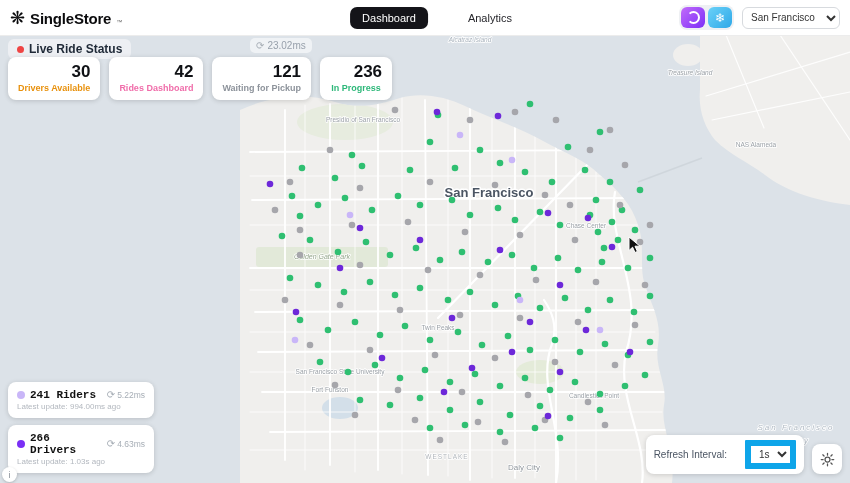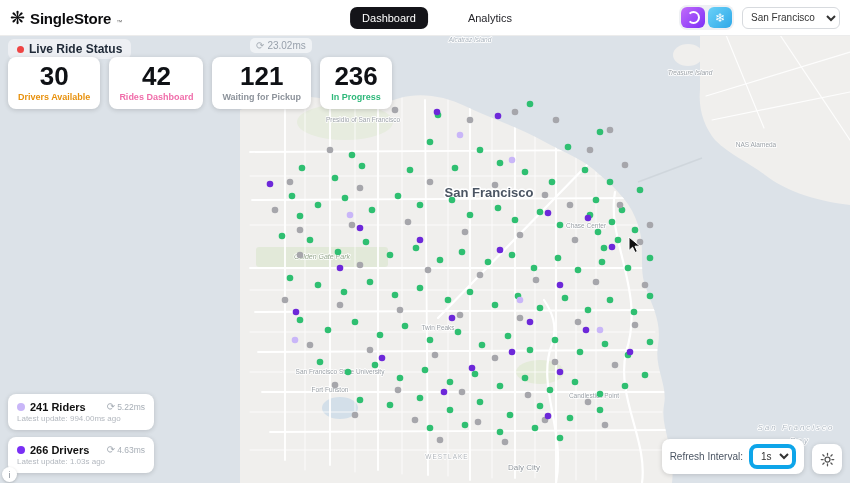--- a/index.html
+++ b/index.html
@@ -30,40 +30,40 @@
                color:#333;width:98px;height:22px;font-family:inherit;}
 
   
   .live-status{position:absolute;top:39px;left:8px;display:flex;align-items:center;gap:5px;font-size:12px;
                font-weight:700;color:#1f2937;background:rgba(240,241,244,.85);padding:3px 9px;border-radius:6px;z-index:10;}
   .red-dot{width:7px;height:7px;border-radius:50%;}
 
   .stats-row{position:absolute;top:57px;left:8px;display:flex;gap:9px;z-index:10;}
   .stat-card{background:#fff;border-radius:8px;box-shadow:0 1px 5px rgba(0,0,0,.16);padding:6px 10px 7px;
              text-align:center;min-width:52px;}
-  .stat-value{font-size:26px;font-weight:700;color:#0f1115;line-height:1.05;}
+  .stat-value{font-size:17px;font-weight:700;color:#0f1115;line-height:1.05;text-align:right;}
   .stat-label{font-size:9px;font-weight:600;margin-top:2px;}
 
   .latency-chip{display:flex;align-items:center;gap:3px;font-size:10px;color:#98a1ac;
                 background:rgba(255,255,255,.55);padding:2px 6px;border-radius:5px;}
   .chip-top{position:absolute;top:38px;left:250px;z-index:9;}
   .refresh-glyph{font-size:10px;line-height:1;color:#a7aeb6;}
 
   .legend{position:absolute;left:8px;bottom:10px;display:flex;flex-direction:column;gap:7px;z-index:10;}
   .legend-card{background:#fff;border-radius:8px;box-shadow:0 1px 5px rgba(0,0,0,.16);padding:7px 9px;width:128px;}
   .legend-head{display:flex;align-items:center;gap:5px;}
   .legend-dot{width:8px;height:8px;border-radius:50%;flex:0 0 auto;}
-  .legend-title{font-size:11px;font-weight:700;color:#111;}
+  .legend-title{font-size:11px;font-weight:700;color:#111;font-family:Liberation Mono, monospace;}
   .legend-latency{margin-left:auto;display:flex;align-items:center;gap:2px;font-size:8.5px;color:#a7aeb6;}
   .legend-update{font-size:8px;color:#b3b8bf;margin-top:1px;}
 
   .refresh-bar{position:absolute;right:46px;bottom:9px;background:#fff;border-radius:8px;
-               box-shadow:0 1px 5px rgba(0,0,0,.16);padding:5px 8px;display:flex;align-items:center;gap:6px;
+               box-shadow:0 1px 5px rgba(0,0,0,.16);padding:5px 8px;display:flex;align-items:center;gap:18px;
                font-size:10px;color:#4b5563;z-index:10;}
-  .refresh-bar select{font-size:10px;border:4px solid #0ea5e9;border-radius:8px;padding:2px 4px;background:#fff;
+  .refresh-bar select{font-size:10px;border:6px solid #0ea5e9;border-radius:1px;padding:2px 4px;background:#fff;
                       color:#333;font-family:inherit;}
   .theme-btn{position:absolute;right:8px;bottom:9px;width:30px;height:30px;background:#fff;border:none;
              border-radius:8px;box-shadow:0 1px 5px rgba(0,0,0,.16);display:flex;align-items:center;
              justify-content:center;cursor:pointer;z-index:10;}
 
   .attribution{position:absolute;left:2px;bottom:1px;width:15px;height:15px;border-radius:50%;background:#fff;
                box-shadow:0 1px 3px rgba(0,0,0,.2);display:flex;align-items:center;justify-content:center;
                font-size:9px;color:#8a9099;z-index:11;cursor:pointer;}
   .cursor{position:absolute;left:628px;top:236px;z-index:30;pointer-events:none;}
 </style>

